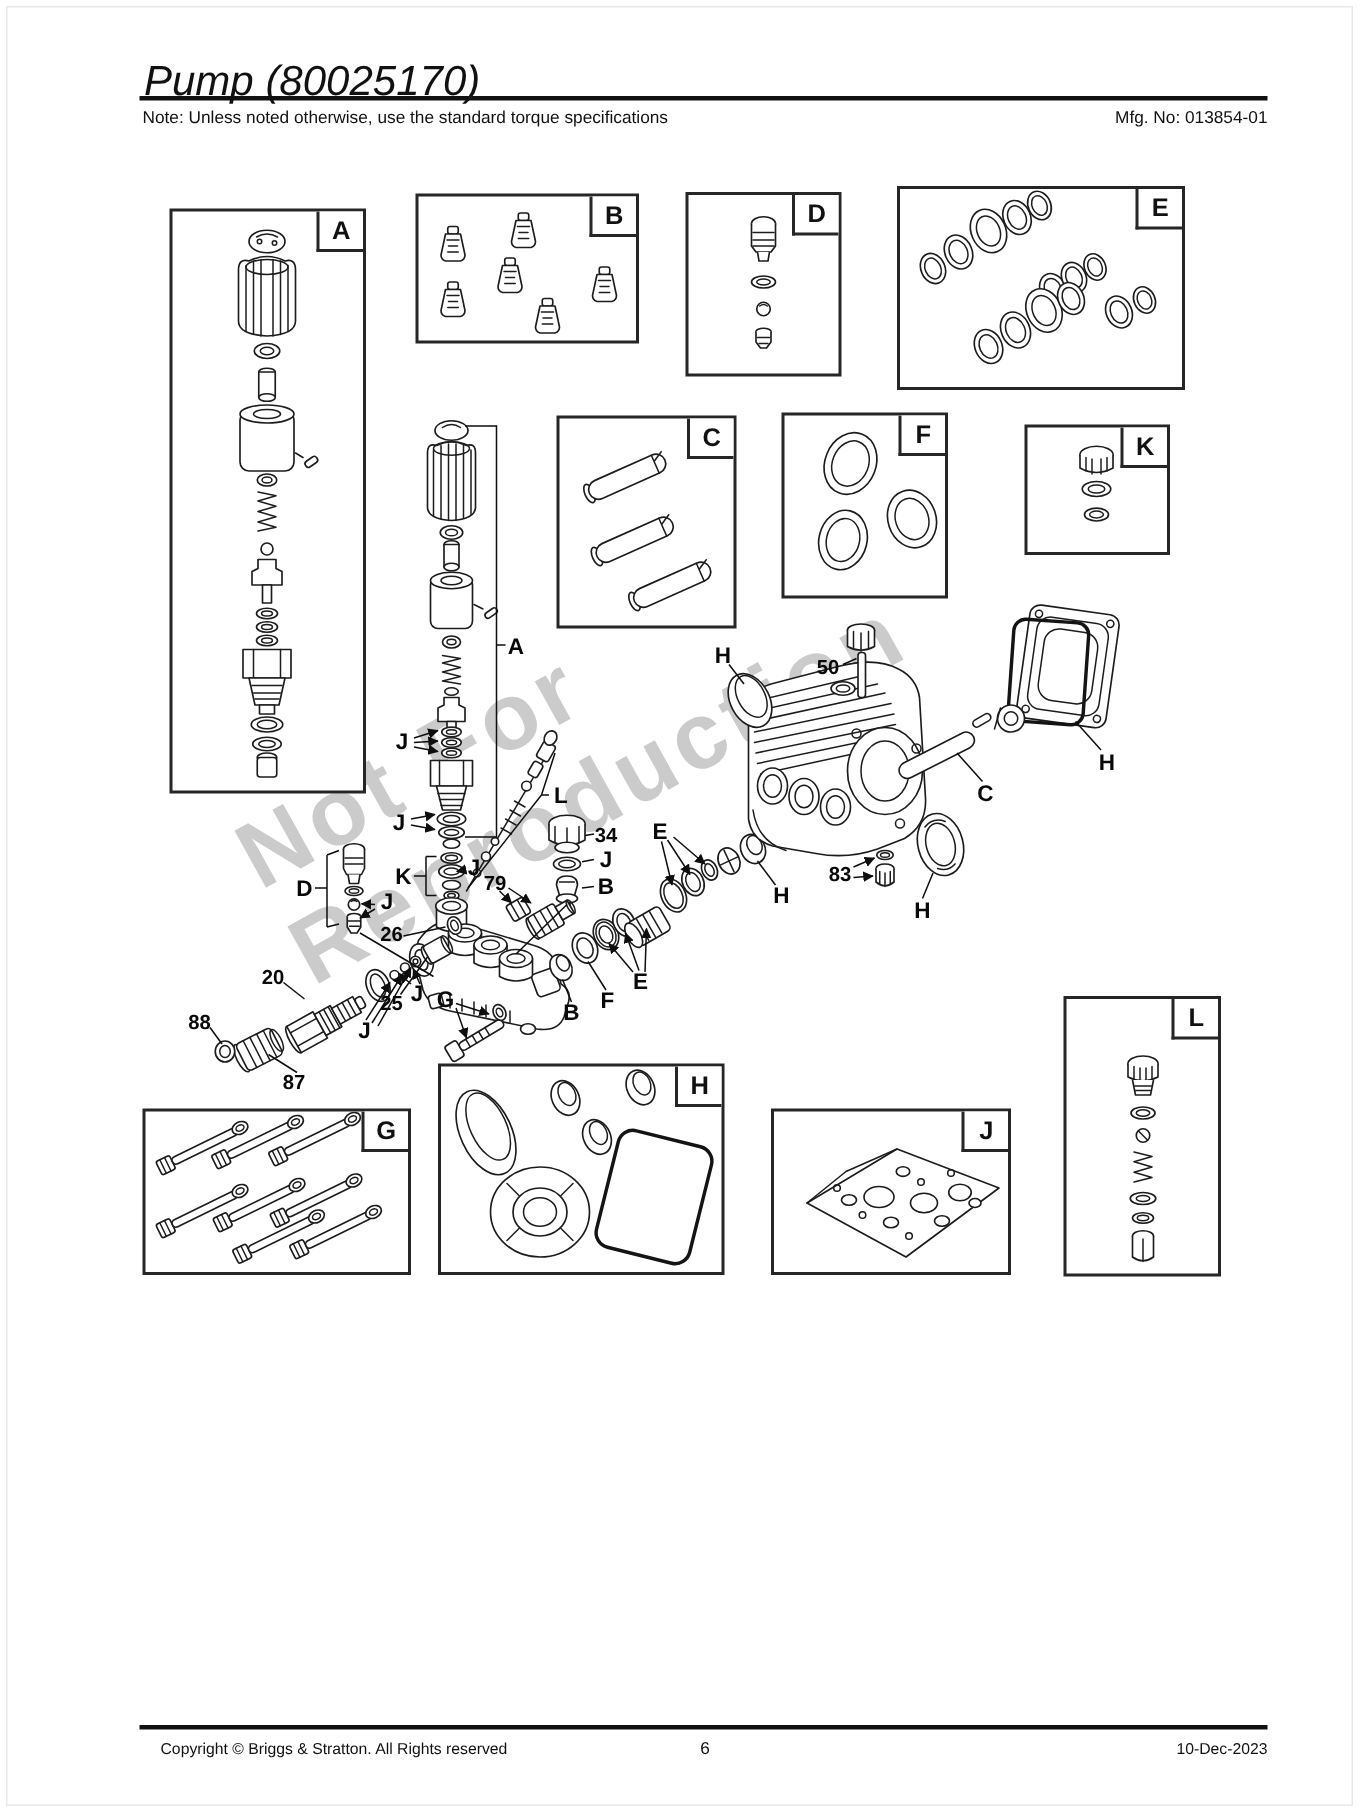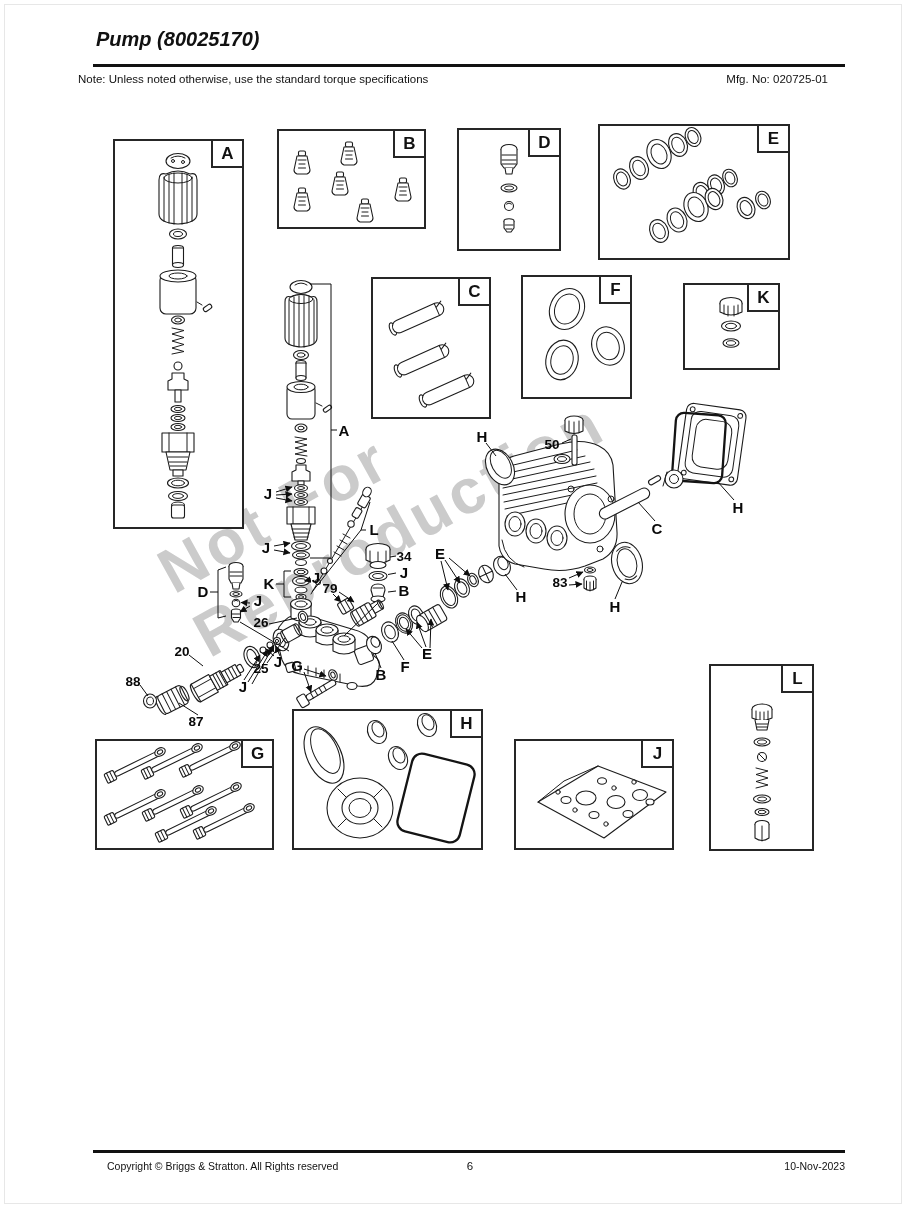--- a/index.html
+++ b/index.html
@@ -1,22 +1,22 @@
 <!DOCTYPE html>
 <html><head>
 <meta charset="utf-8">
 <style>
   html,body{margin:0;padding:0;background:#888;}
   .page{position:relative;width:906px;height:1208px;background:#fff;overflow:hidden;
         font-family:"Liberation Sans",sans-serif;color:#111;}
   .page-frame{position:absolute;inset:4px;border:1px solid #e7e7e7;pointer-events:none;z-index:4;}
   
-  .title{position:absolute;left:96px;top:28px;font-size:20px;font-style:italic;font-weight:700;z-index:3;}
+  .title{position:absolute;left:96px;top:38px;font-size:28px;font-style:italic;font-weight:400;z-index:3;}
   .hrule{position:absolute;left:93px;top:64px;width:752px;height:3px;background:#111;z-index:3;}
-  .note-row{position:absolute;left:78px;top:73px;width:750px;font-size:11.5px;z-index:3;display:flex;justify-content:space-between;}
+  .note-row{position:absolute;left:95px;top:73px;width:750px;font-size:11.5px;z-index:3;display:flex;justify-content:space-between;}
   
   .frule{position:absolute;left:93px;top:1150px;width:752px;height:2.5px;background:#111;z-index:3;}
   .footer-row{position:absolute;left:95px;top:1160px;width:750px;font-size:10.5px;z-index:3;}
   .footer-row .fl{position:absolute;left:12px;}
   .footer-row .fc{position:absolute;left:0;right:0;text-align:center;font-size:11.5px;}
   .footer-row .fr{position:absolute;right:0;}
   
   .watermark{position:absolute;left:146px;top:544px;z-index:0;transform:rotate(-29deg);transform-origin:0 0;
              font-size:63px;font-weight:700;letter-spacing:4px;line-height:1.16;color:#cbcbcb;white-space:nowrap;}
   
@@ -37,21 +37,21 @@
 </head>
 <body>
 
 <div class="page">
   <div class="page-frame"></div>
 
   <div class="title">Pump (80025170)</div>
   <div class="hrule"></div>
   <div class="note-row">
     <span>Note: Unless noted otherwise, use the standard torque specifications</span>
-    <span>Mfg. No: 020725-01</span>
+    <span>Mfg. No: 013854-01</span>
   </div>
 
   <div class="watermark">
     <div>Not For</div>
     <div>Reproduction</div>
   </div>
 
   <svg class="mainsvg" width="730" height="482" viewBox="90 258 730 482">
     <defs>
       <marker id="arr" markerWidth="8" markerHeight="8" refX="6.5" refY="3.5" orient="auto">
@@ -817,15 +817,15 @@
     </svg>
     <div class="tag">
         <span>L</span>
       </div>
   </div>
 
   <div class="frule"></div>
   <div class="footer-row">
     <span class="fl">Copyright ©  Briggs &amp; Stratton. All Rights reserved</span>
     <span class="fc">6</span>
-    <span class="fr">10-Nov-2023</span>
+    <span class="fr">10-Dec-2023</span>
   </div>
 </div>
 
 </body></html>

